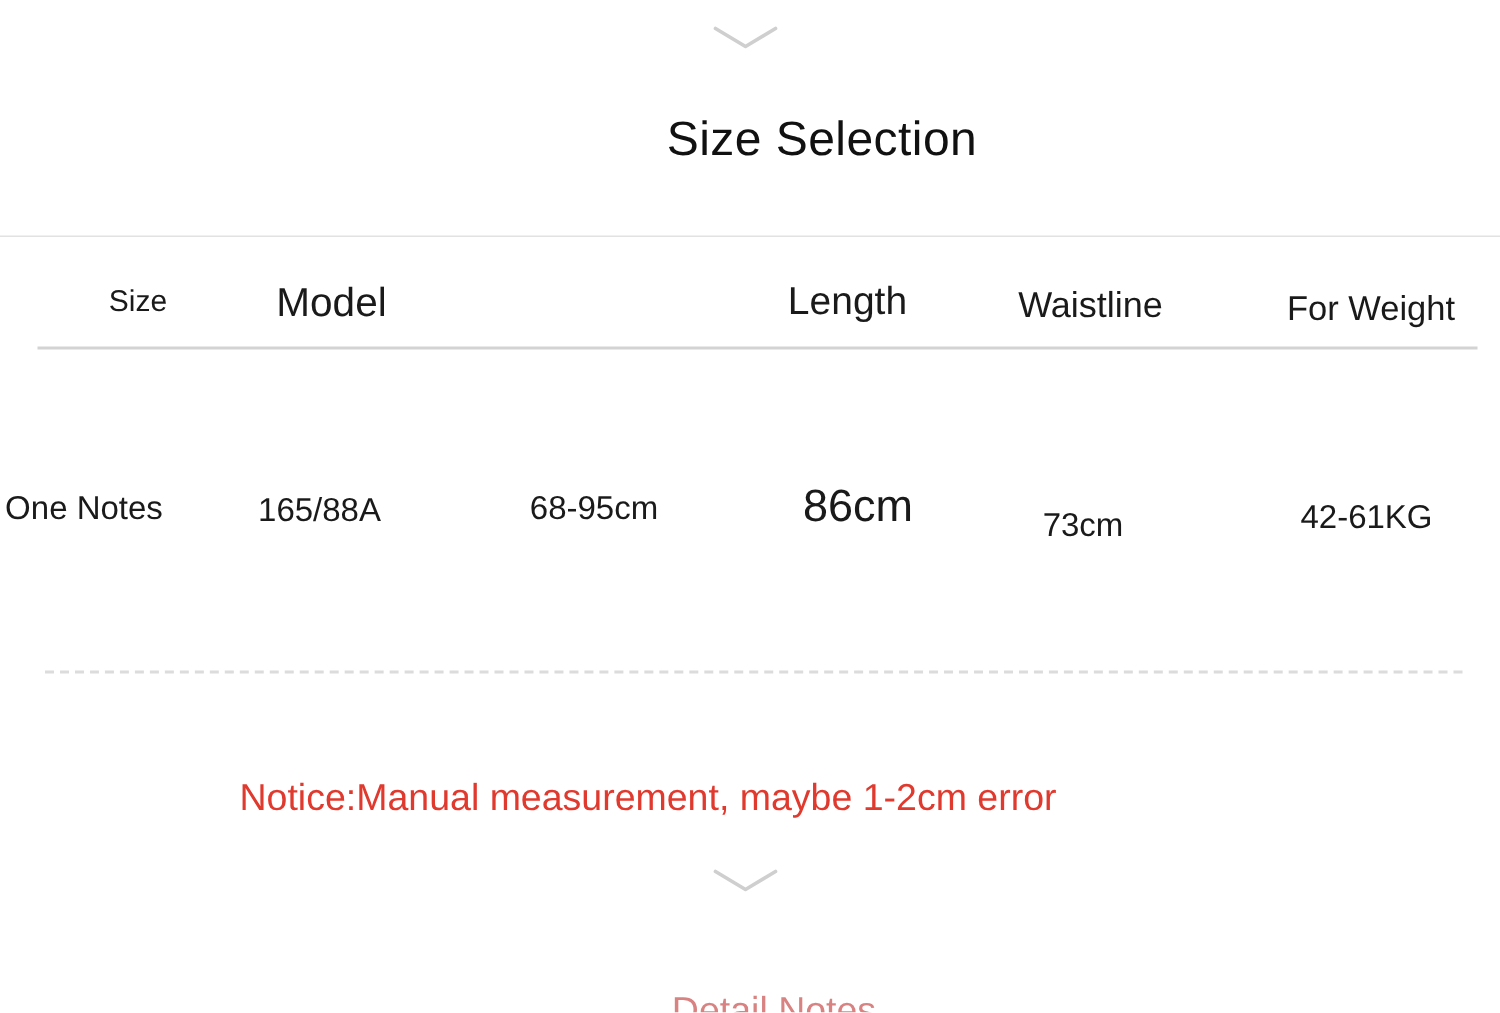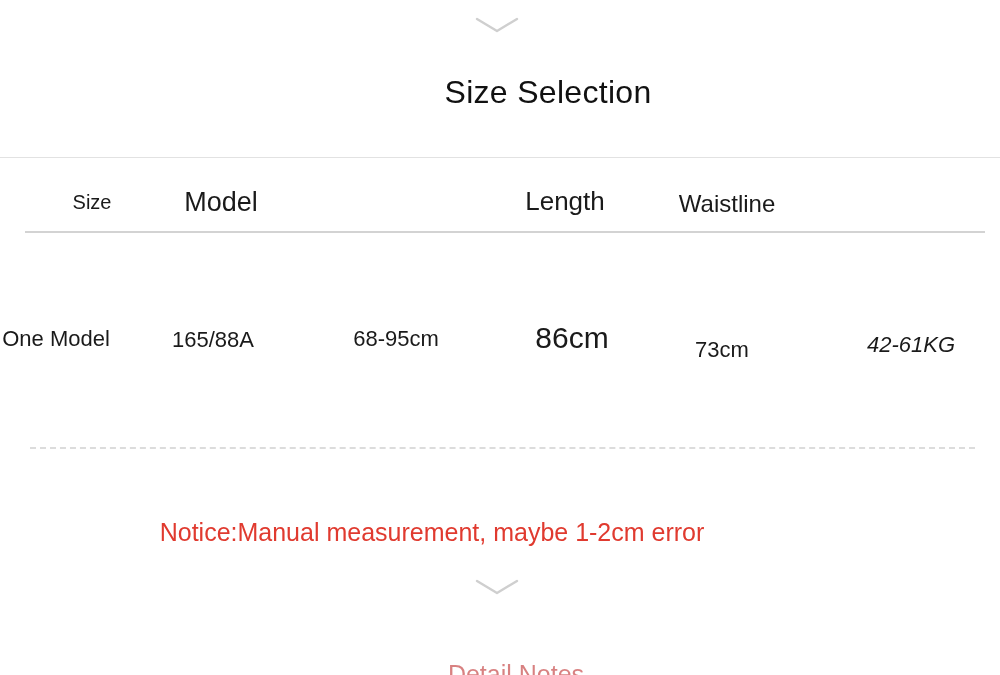--- a/index.html
+++ b/index.html
@@ -89,21 +89,21 @@
   #th-length      { left: 565px; top: 201px; font-size: 26px; }
   #th-waistline   { left: 727px; top: 204px; font-size: 24px; }
   #th-forweight   { left: 914px; top: 206px; font-size: 23px; }
 
   
   #td-size        { left: 56px;  top: 339px; font-size: 22px; }
   #td-model       { left: 213px; top: 340px; font-size: 22px; }
   #td-lowerbust   { left: 396px; top: 339px; font-size: 22px; }
   #td-length      { left: 572px; top: 338px; font-size: 30px; }
   #td-waistline   { left: 722px; top: 350px; font-size: 22px; }
-  #td-forweight   { left: 911px; top: 345px; font-size: 22px; font-style: italic; }
+  #td-forweight   { left: 911px; top: 345px; font-size: 22px; }
 
   
   #notice {
     position: absolute;
     left: 0;
     top: 518px;
     width: 864px;
     text-align: center;
     font-size: 25px;
     color: #e03a2f;
@@ -138,24 +138,25 @@
   </div>
 
   <div id="title">Size Selection</div>
 
   <div class="rule-full"></div>
 
   <div class="cell th" id="th-size">Size</div>
   <div class="cell th" id="th-model">Model</div>
   <div class="cell th" id="th-length">Length</div>
   <div class="cell th" id="th-waistline">Waistline</div>
+  <div class="cell th" id="th-forweight">For Weight</div>
 
   <div class="rule-header"></div>
 
-  <div class="cell td" id="td-size">One Model</div>
+  <div class="cell td" id="td-size">One Notes</div>
   <div class="cell td" id="td-model">165/88A</div>
   <div class="cell td" id="td-lowerbust">68-95cm</div>
   <div class="cell td" id="td-length">86cm</div>
   <div class="cell td" id="td-waistline">73cm</div>
   <div class="cell td" id="td-forweight">42-61KG</div>
 
   <div class="rule-dashed"></div>
 
   <div id="notice">Notice:Manual measurement, maybe 1-2cm error</div>
 

